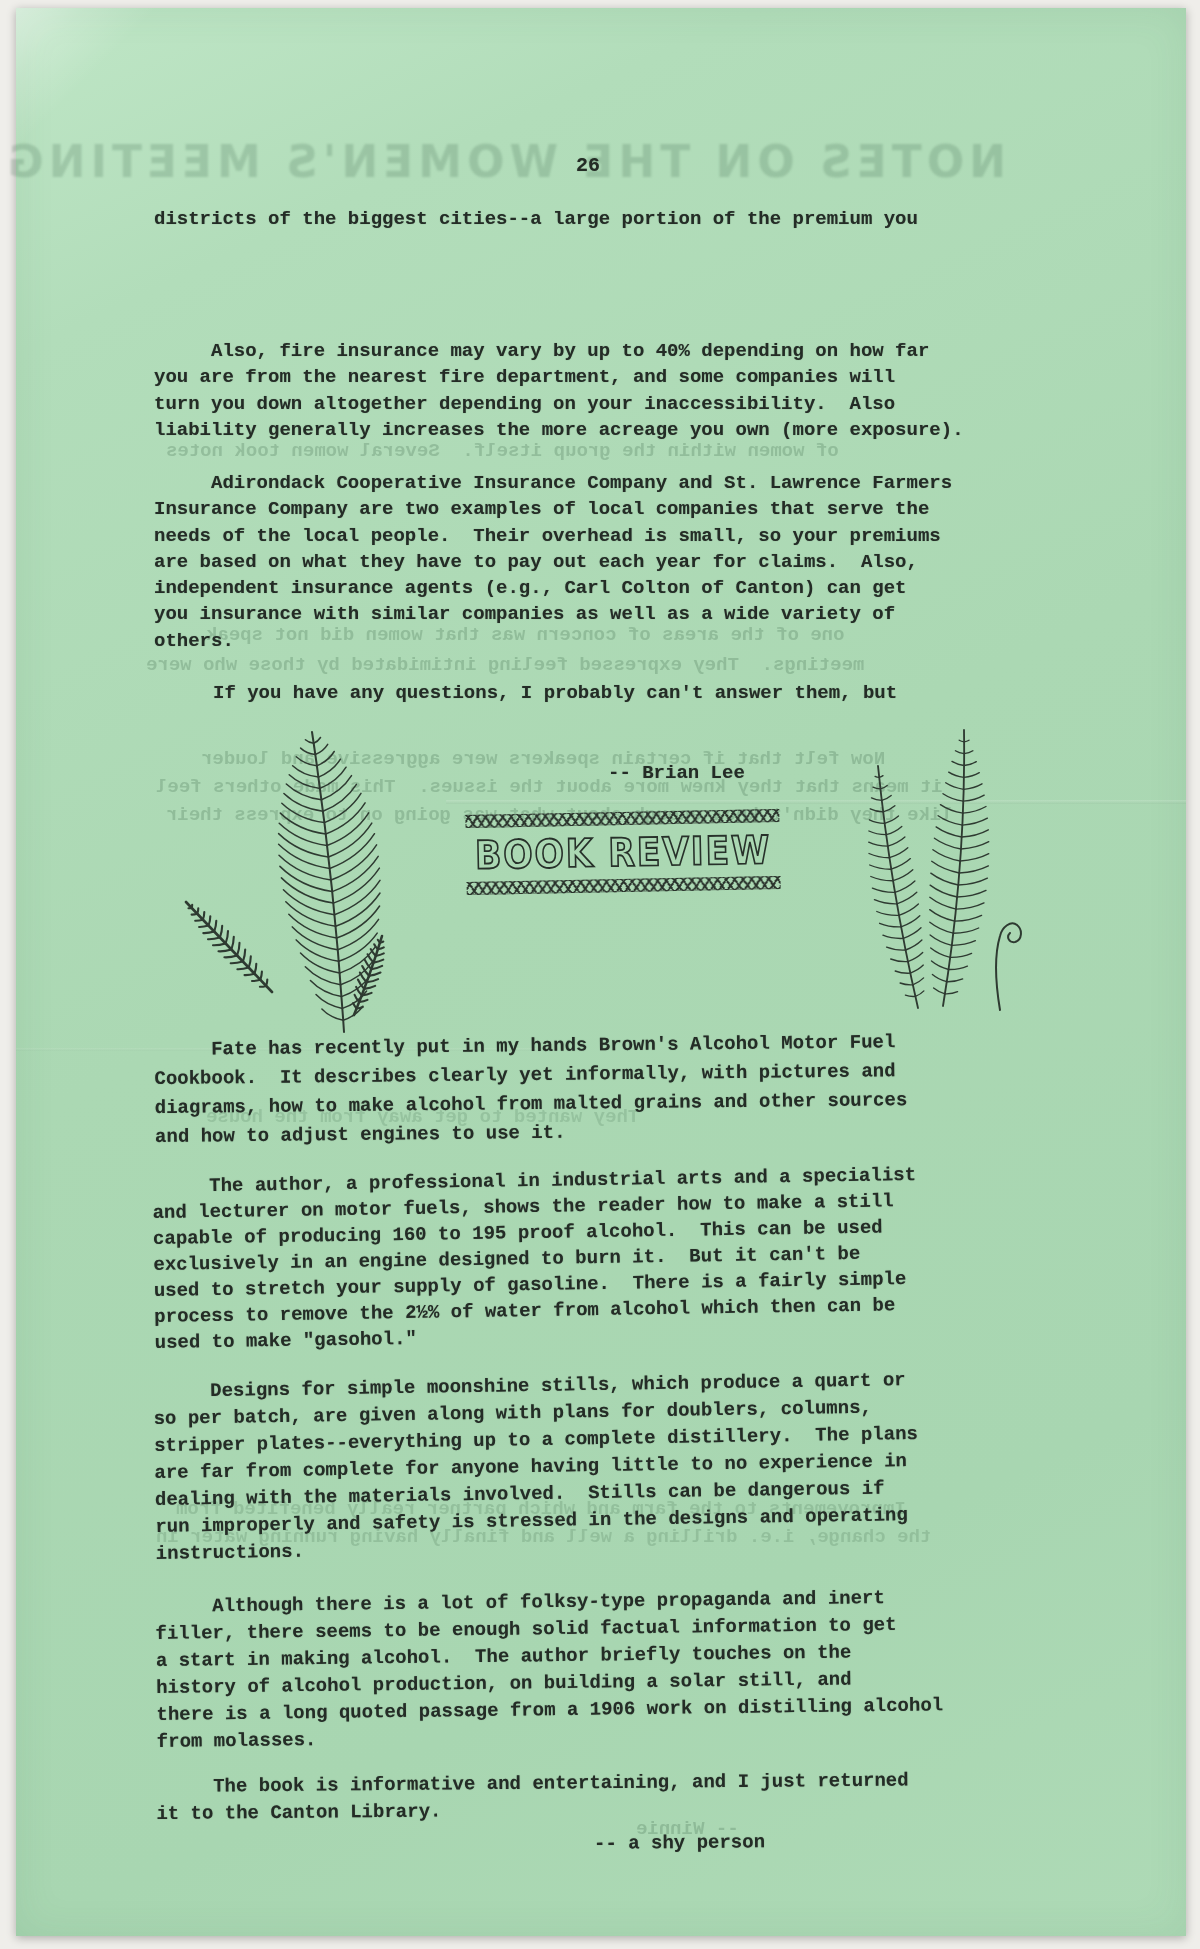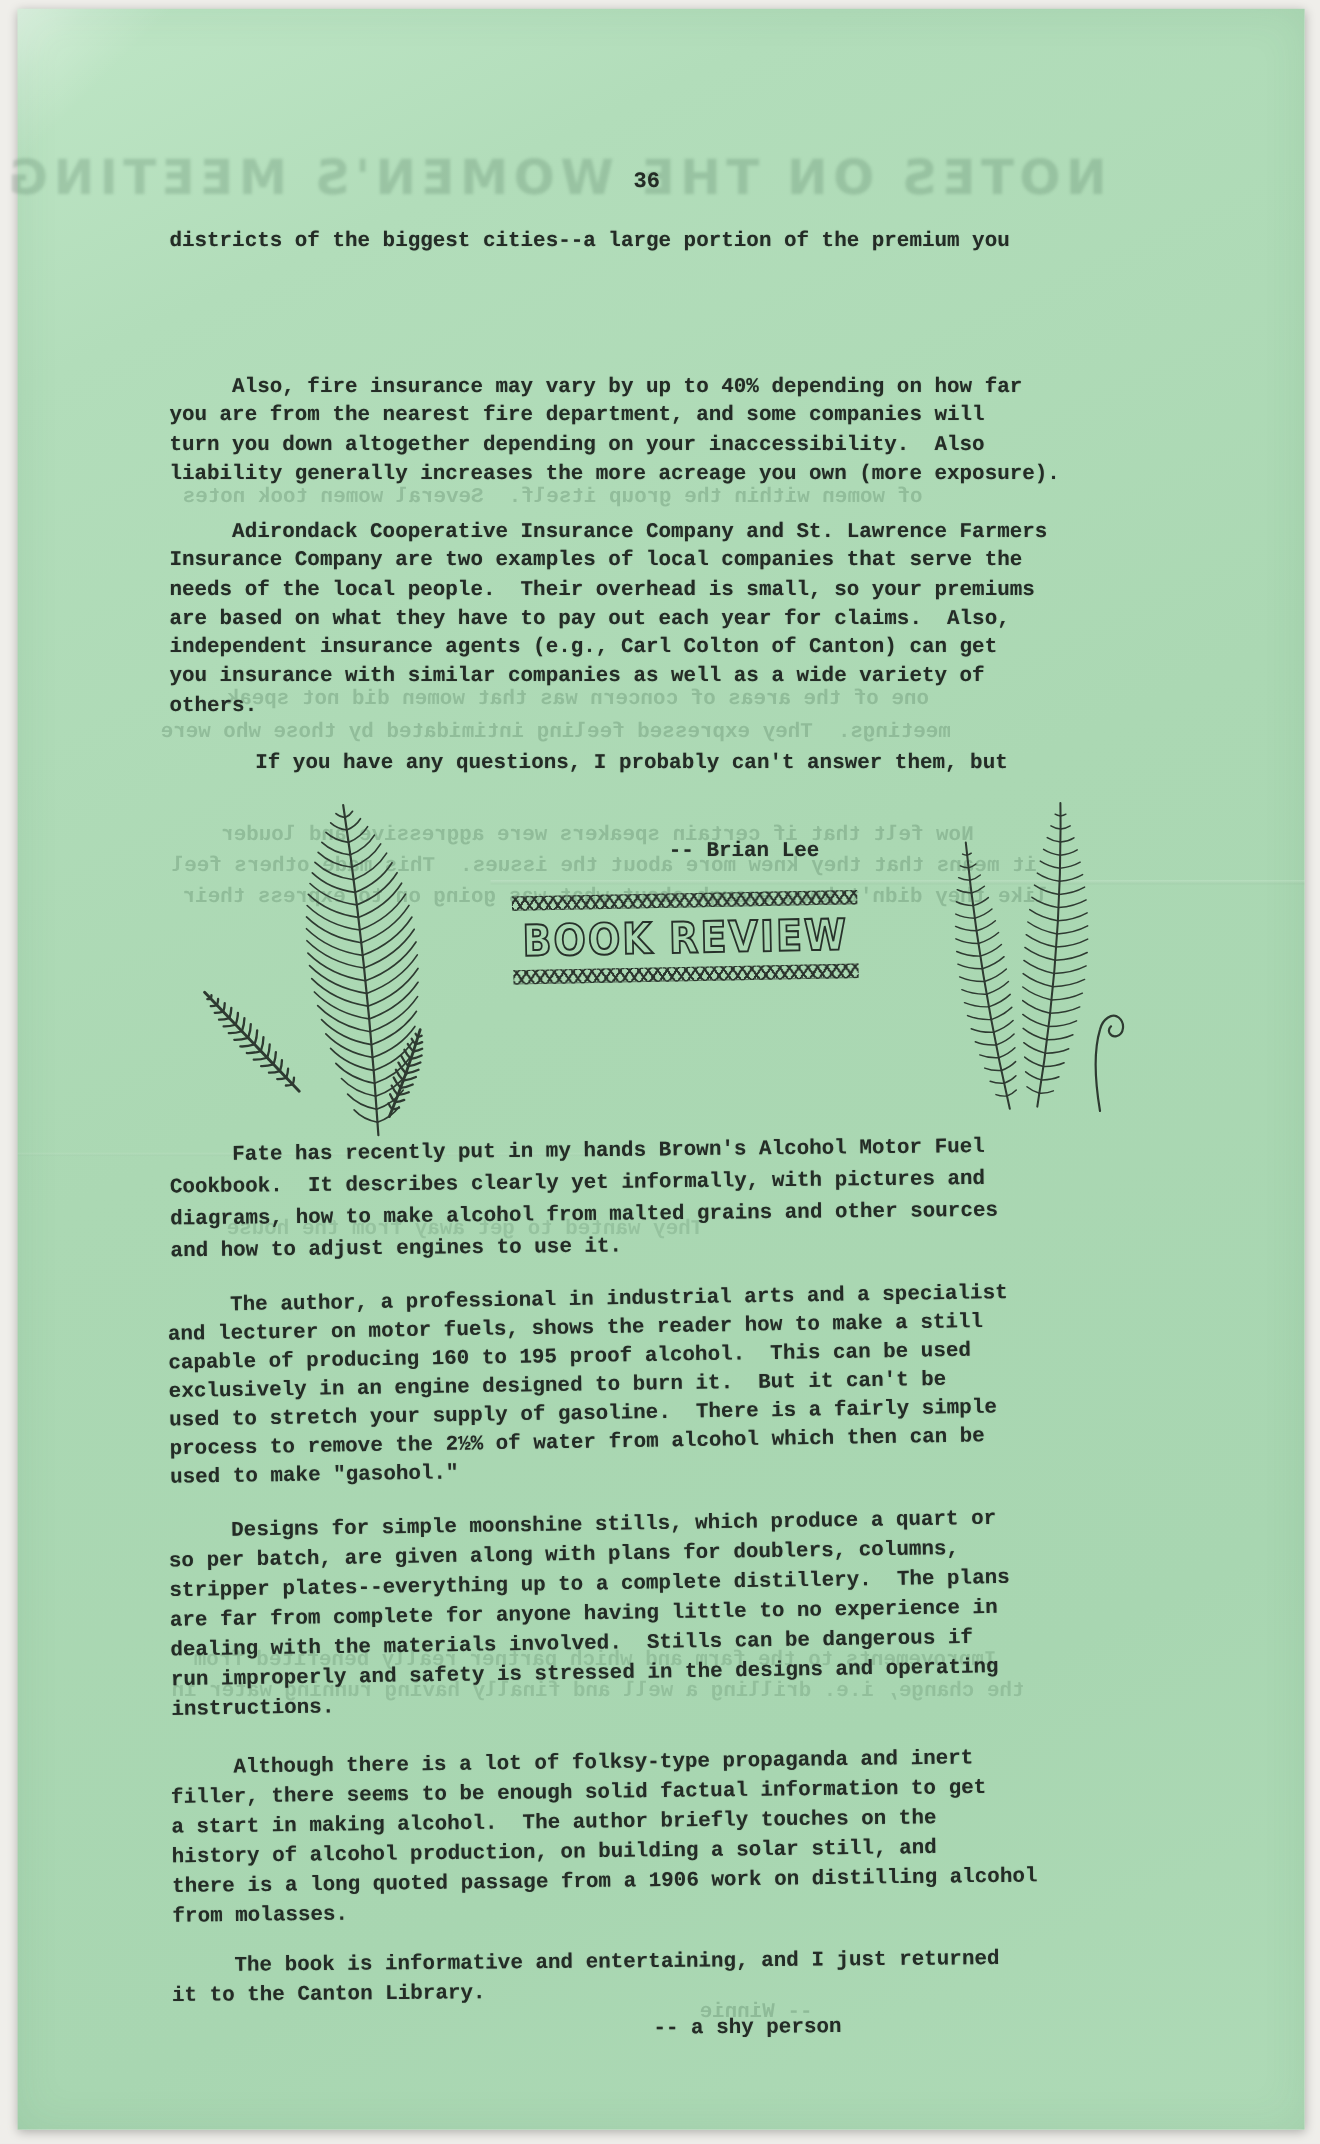--- a/index.html
+++ b/index.html
@@ -19,21 +19,21 @@
   .u{text-decoration-thickness:2px;text-underline-offset:4px;}
   .p26 .tline{line-height:26.3px;}
   .p26s{line-height:26.3px;}
   .p29 .tline{line-height:29px;}
   .p27 .tline{line-height:27px;}
   .p262 .tline{line-height:26px;}
   .pageno{left:560px;top:146px;font-size:20px;}
   #ip1{left:138px;top:198px;}
   #ip2{left:138px;top:330px;}
   #ip3{left:138px;top:462px;}
-  #ip4{left:140px;top:672px;margin-left:19px;}
+  #ip4{left:140px;top:672px;}
   .sig1{left:592px;top:752px;}
   #rp1{left:138px;top:1028px;transform:rotate(-0.6deg);transform-origin:left top;}
   #rp2{left:136px;top:1166px;transform:rotate(-0.9deg);transform-origin:left top;}
   #rp3{left:137px;top:1371px;transform:rotate(-0.9deg);transform-origin:left top;}
   #rp4{left:139px;top:1586px;transform:rotate(-0.7deg);transform-origin:left top;}
   #rp5{left:140px;top:1766px;transform:rotate(-0.5deg);transform-origin:left top;}
   .sig2{left:578px;top:1822px;transform:rotate(-0.5deg);}
   .ghost{position:absolute;color:rgba(55,95,68,.24);font-size:19px;font-weight:700;white-space:pre;
     transform:scaleX(-1);filter:blur(.7px);}
   .ghost-title{position:absolute;left:120px;top:128px;width:870px;text-align:center;
@@ -74,21 +74,21 @@
     <div class="ghost g1">one of the areas of concern was that women did not speak</div>
     <div class="ghost g2">meetings.  They expressed feeling intimidated by those who were</div>
     <div class="ghost g3">Now felt that if certain speakers were aggressive and louder</div>
     <div class="ghost g4">it means that they knew more about the issues.  This made others feel</div>
     <div class="ghost g5">like they didn't know enough about what was going on to express their</div>
     <div class="ghost g6">They wanted to get away from the house</div>
     <div class="ghost g7">Improvements to the farm and which partner really benefited from</div>
     <div class="ghost g8">the change, i.e. drilling a well and finally having running water in</div>
     <div class="ghost g9">-- Winnie</div>
 
-    <div class="typed pageno">36</div>
+    <div class="typed pageno">26</div>
 
     <div class="typed p26" id="ip1"><div class="tline">districts of the biggest cities--a large portion of the premium you</div></div>
     <div class="typed p26" id="ip2"><div class="tline">     Also, fire insurance may vary by up to 40% depending on how far</div><div class="tline">you are from the nearest fire department, and some companies will</div><div class="tline">turn you down altogether depending on your inaccessibility.  Also</div><div class="tline">liability generally increases the more acreage you own (more exposure).</div></div>
     <div class="typed p26" id="ip3"><div class="tline">     Adirondack Cooperative Insurance Company and St. Lawrence Farmers</div><div class="tline">Insurance Company are two examples of local companies that serve the</div><div class="tline">needs of the local people.  Their overhead is small, so your premiums</div><div class="tline">are based on what they have to pay out each year for claims.  Also,</div><div class="tline">independent insurance agents (e.g., Carl Colton of Canton) can get</div><div class="tline">you insurance with similar companies as well as a wide variety of</div><div class="tline">others.</div></div>
     <div class="typed p26" id="ip4"><div class="tline">     If you have any questions, I probably can't answer them, but</div></div>
     <div class="typed sig1 p26s">-- Brian Lee</div>
 
     <svg id="fern-left" class="fernsvg" width="250" height="335" viewBox="0 0 250 335">
         <path d="M160,324 Q150,170 128,24" fill="none" stroke="#2e3a31" stroke-width="2" stroke-linecap="round"></path>
         <path d="M159.2,312.2 Q146.2,309.8 137.9,301.0" fill="none" stroke="#2e3a31" stroke-width="1.5" stroke-linecap="round"></path>

